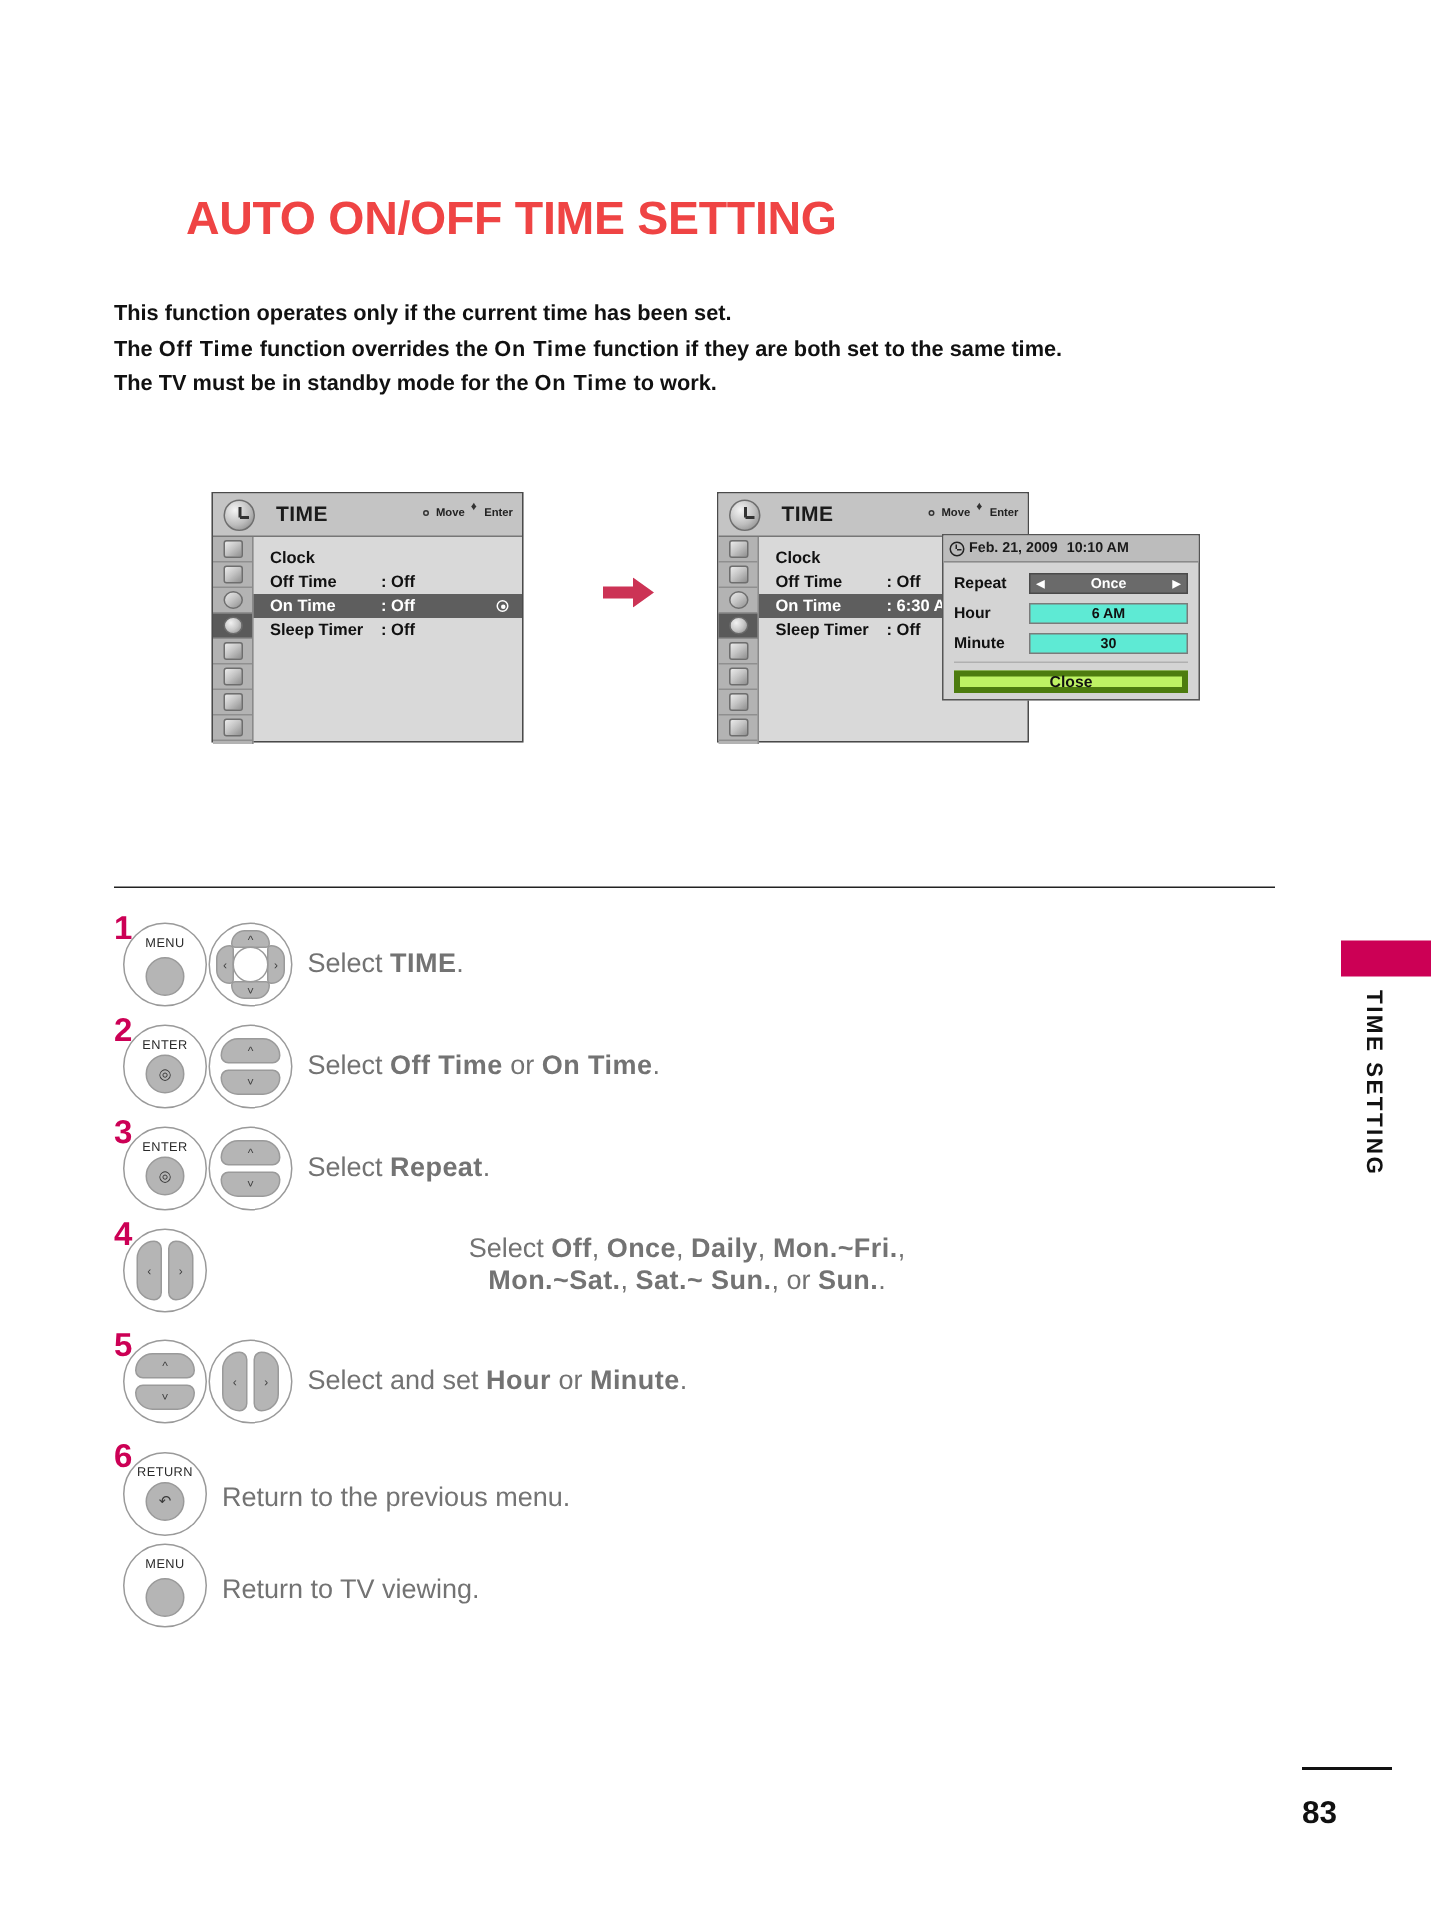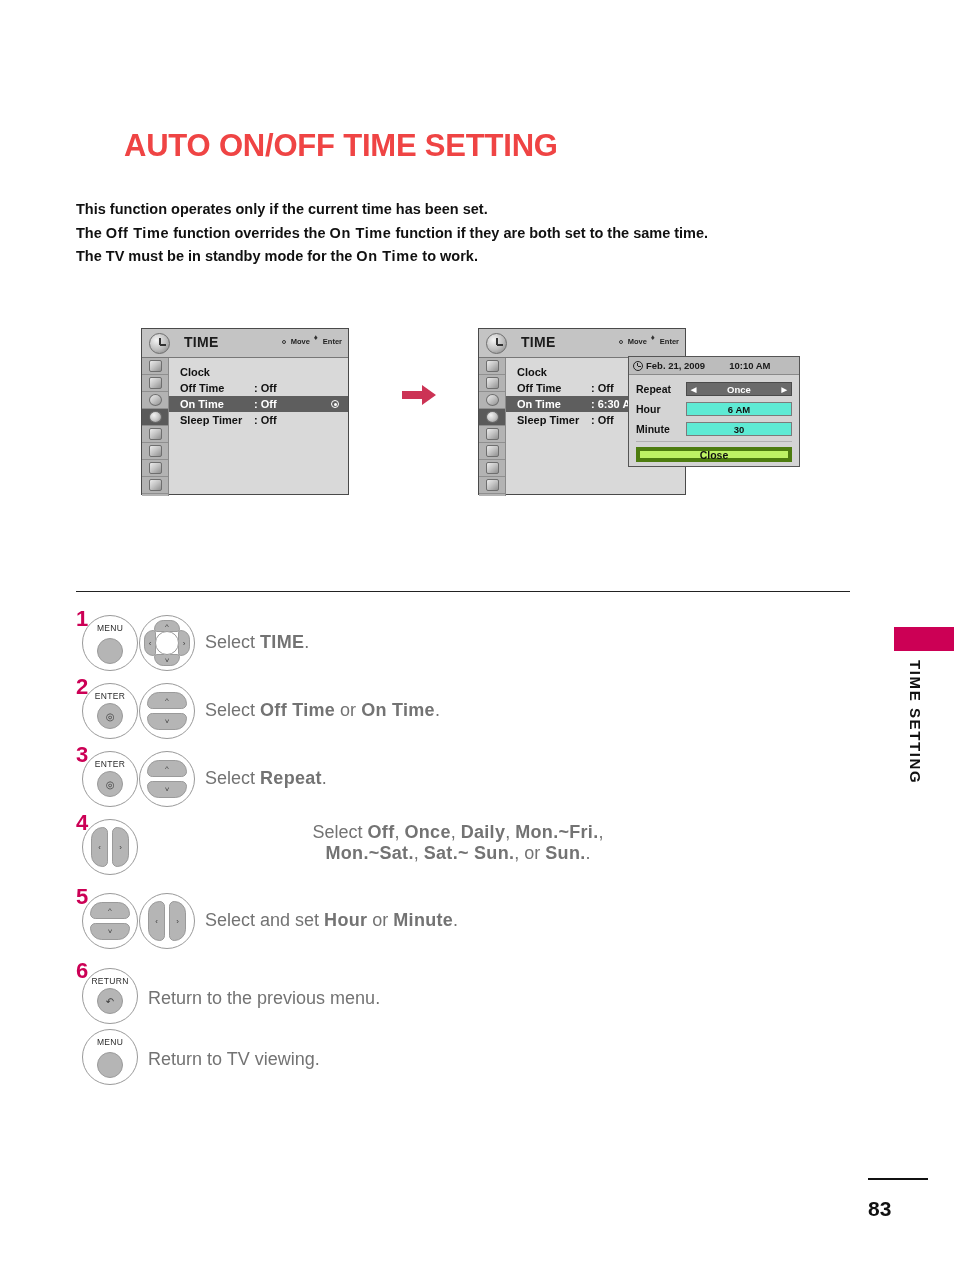--- a/index.html
+++ b/index.html
@@ -117,21 +117,21 @@
     display:flex;align-items:center;padding-left:4px;gap:3px;
     font-size:9.5px;font-weight:bold;color:#1a1a1a;
   }
   .pu-clock{
     width:10px;height:10px;border-radius:50%;border:1.3px solid #222;
     position:relative;box-sizing:border-box;flex:0 0 auto;
   }
   .pu-clock::before{content:"";position:absolute;left:3.4px;top:1.6px;width:1px;height:3.4px;background:#222;}
   .pu-clock::after{content:"";position:absolute;left:3.8px;top:4.5px;width:3px;height:1px;background:#222;}
   .pu-date{}
-  .pu-time{margin-left:21px;}
+  .pu-time{margin-left:3px;}
 
   .popup-rows{padding:5px 7px 0 7px;}
   .pu-row{display:flex;align-items:center;height:18px;margin-bottom:2px;}
   .pu-lab{width:50px;font-size:10.5px;font-weight:bold;color:#111;}
   .pu-field{
     flex:1;height:14px;background:#5eead4;border:1px solid #7b7b7b;box-sizing:border-box;
     display:flex;align-items:center;justify-content:center;
     font-size:9.5px;font-weight:bold;color:#111;
   }
   .pu-field.dark{background:#6a6a6a;border-color:#4a4a4a;color:#fff;justify-content:space-between;padding:0 4px;}

